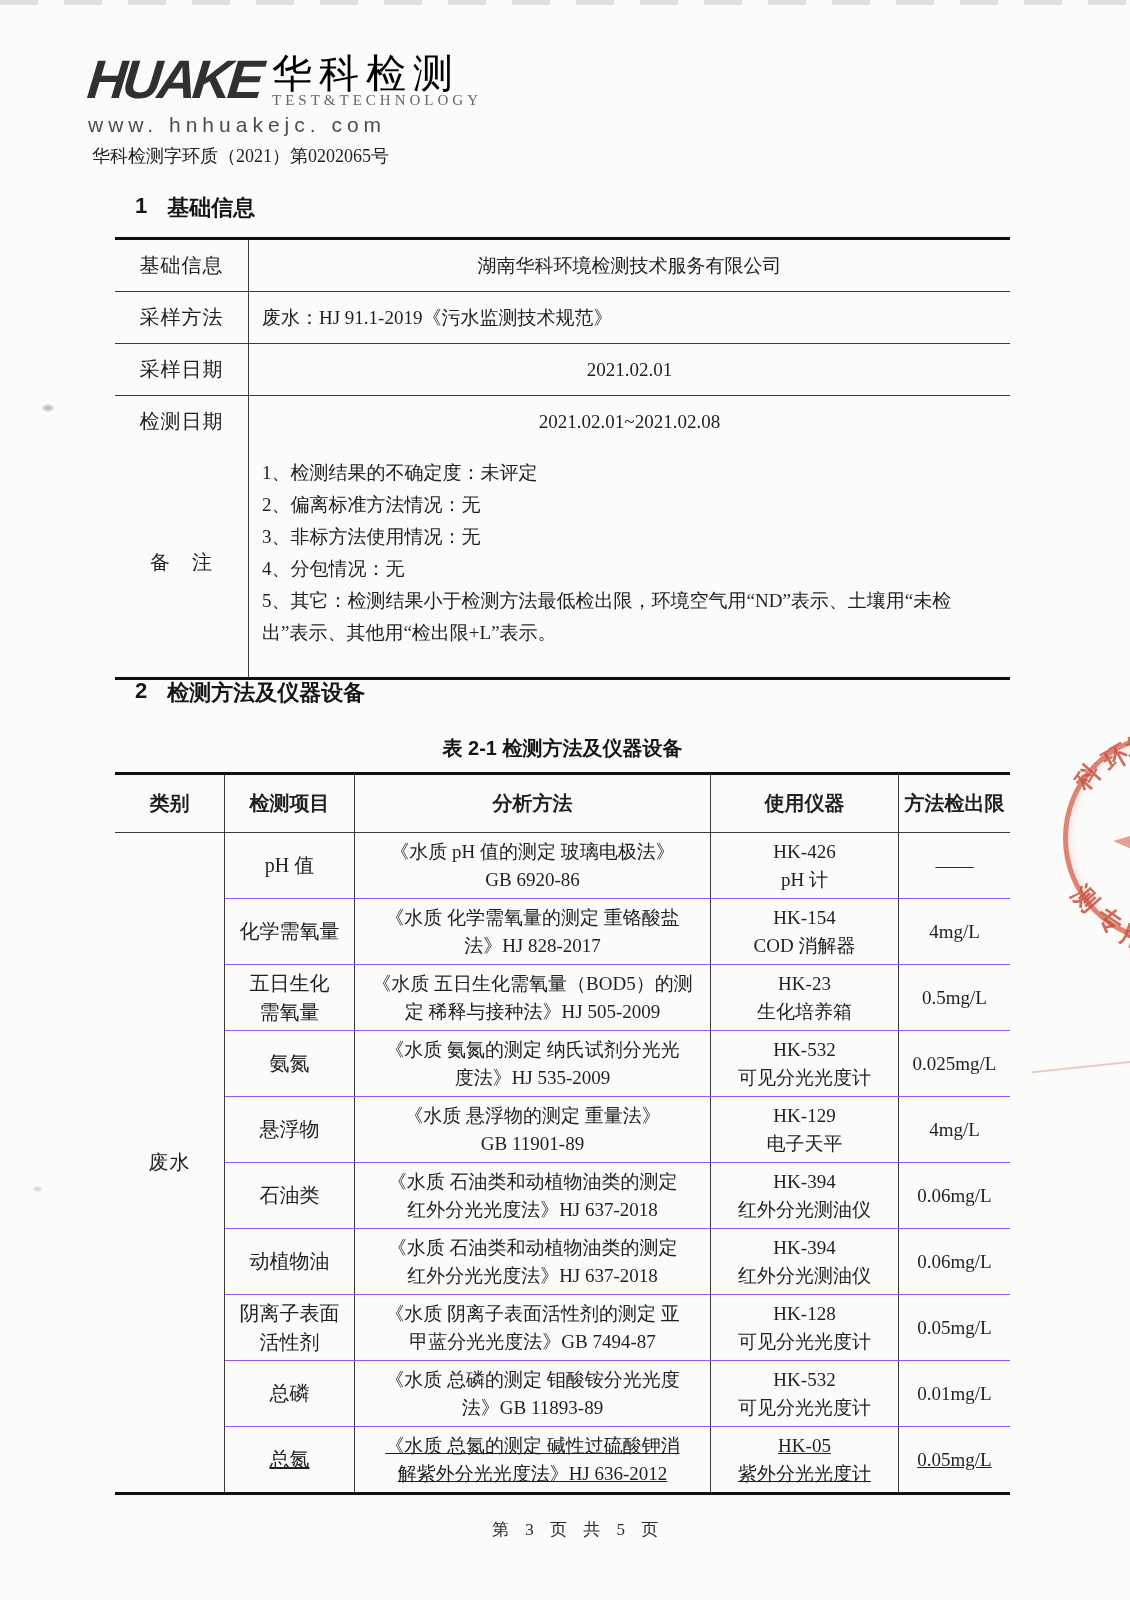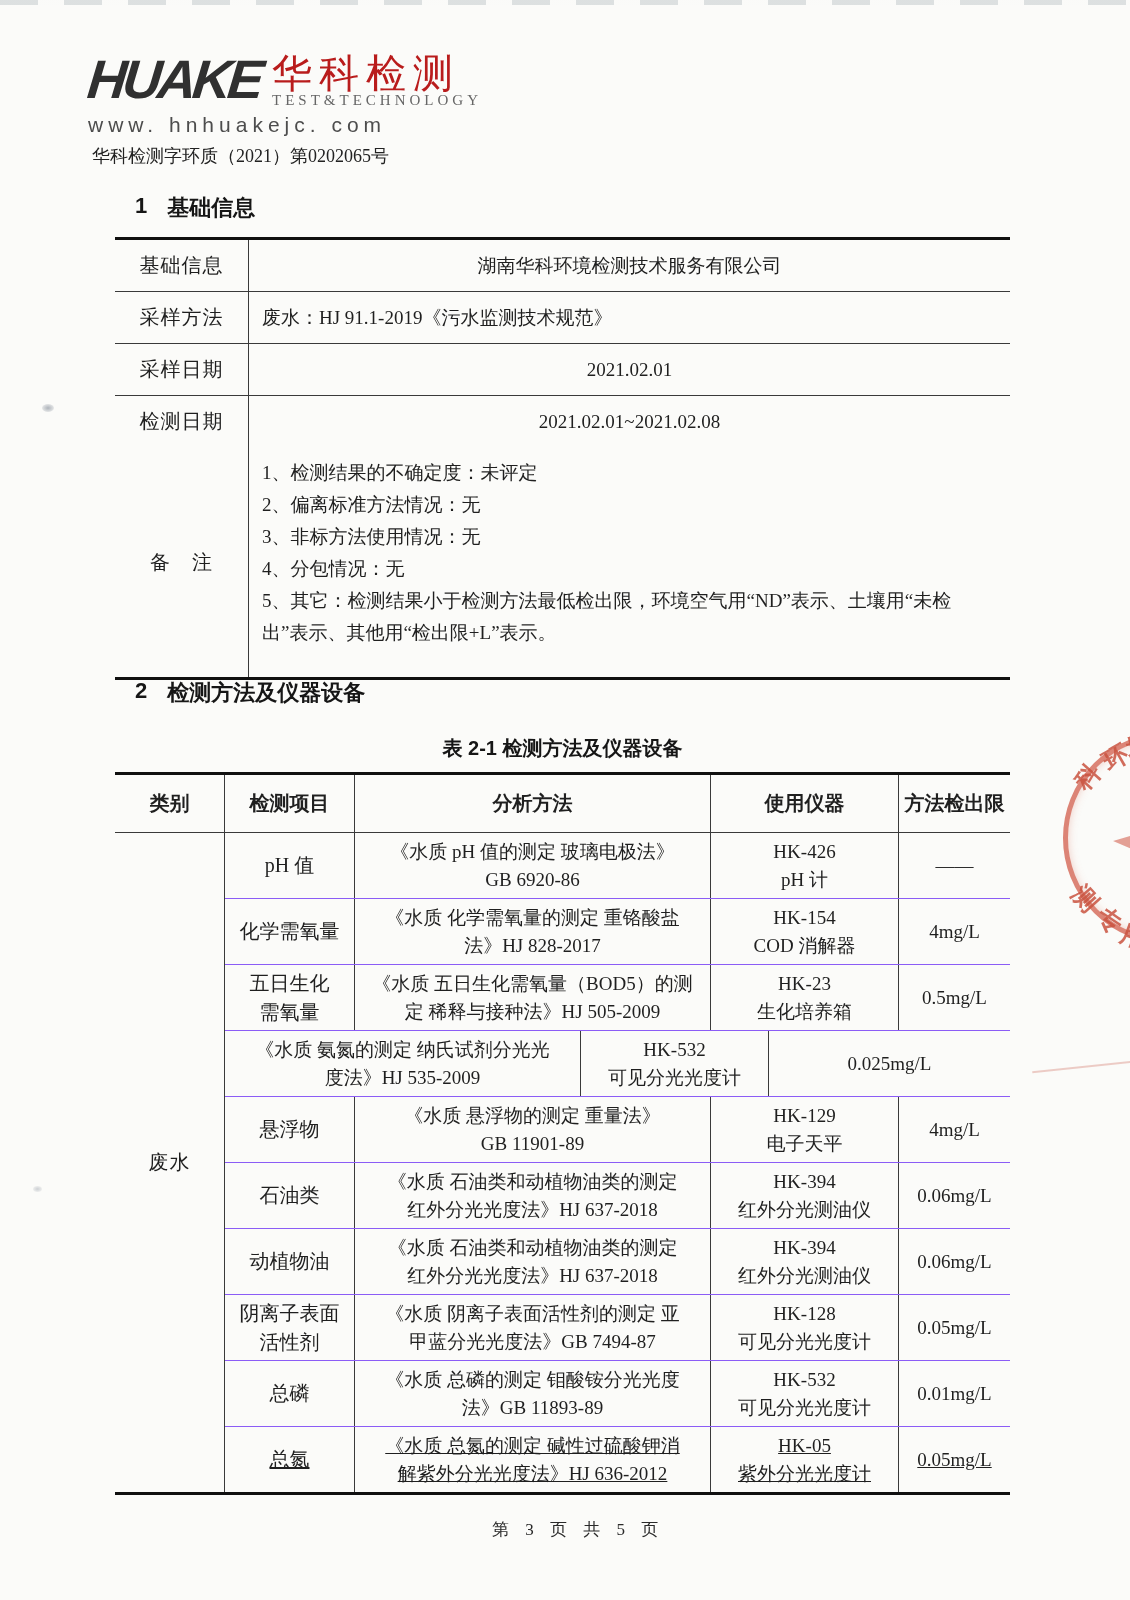--- a/index.html
+++ b/index.html
@@ -20,21 +20,21 @@
   .letterhead{position:absolute;left:88px;top:52px;}
   .logo-row{display:flex;align-items:flex-start;}
   .wordmark{
     font-family:"Liberation Sans","DejaVu Sans",sans-serif;
     font-weight:900;font-style:italic;font-size:54px;line-height:54px;
     letter-spacing:-4px;color:#303030;transform:skewX(-6deg);
   }
   .cn-wrap{display:flex;flex-direction:column;margin-left:12px;}
   .cn-name{
     font-family:"Liberation Sans","DejaVu Sans",sans-serif;
-    font-size:40px;line-height:42px;letter-spacing:7px;color:#b91c1c;
+    font-size:40px;line-height:42px;letter-spacing:7px;color:#000000;
   }
   .logo-sub{
     font-family:Liberation Serif, serif;
     font-size:15px;letter-spacing:4px;color:#666;margin-top:-2px;
   }
   .website{
     font-family:"Liberation Sans","DejaVu Sans",sans-serif;
     font-size:21px;letter-spacing:5px;color:#4d4d4d;margin-top:4px;
   }
   .doc-number{position:absolute;left:92px;top:144px;font-size:18px;color:#222;}
@@ -220,20 +220,21 @@
         <div class="m-row">
           <div class="m-cell m-item">五日生化
 需氧量</div>
           <div class="m-cell m-method">《水质  五日生化需氧量（BOD5）的测
 定  稀释与接种法》HJ 505-2009</div>
           <div class="m-cell m-instr">HK-23
 生化培养箱</div>
           <div class="m-cell m-limit">0.5mg/L</div>
         </div>
         <div class="m-row">
+          <div class="m-cell m-item">氨氮</div>
           <div class="m-cell m-method">《水质  氨氮的测定  纳氏试剂分光光
 度法》HJ 535-2009</div>
           <div class="m-cell m-instr">HK-532
 可见分光光度计</div>
           <div class="m-cell m-limit">0.025mg/L</div>
         </div>
         <div class="m-row">
           <div class="m-cell m-item">悬浮物</div>
           <div class="m-cell m-method">《水质  悬浮物的测定  重量法》
 GB 11901-89</div>

